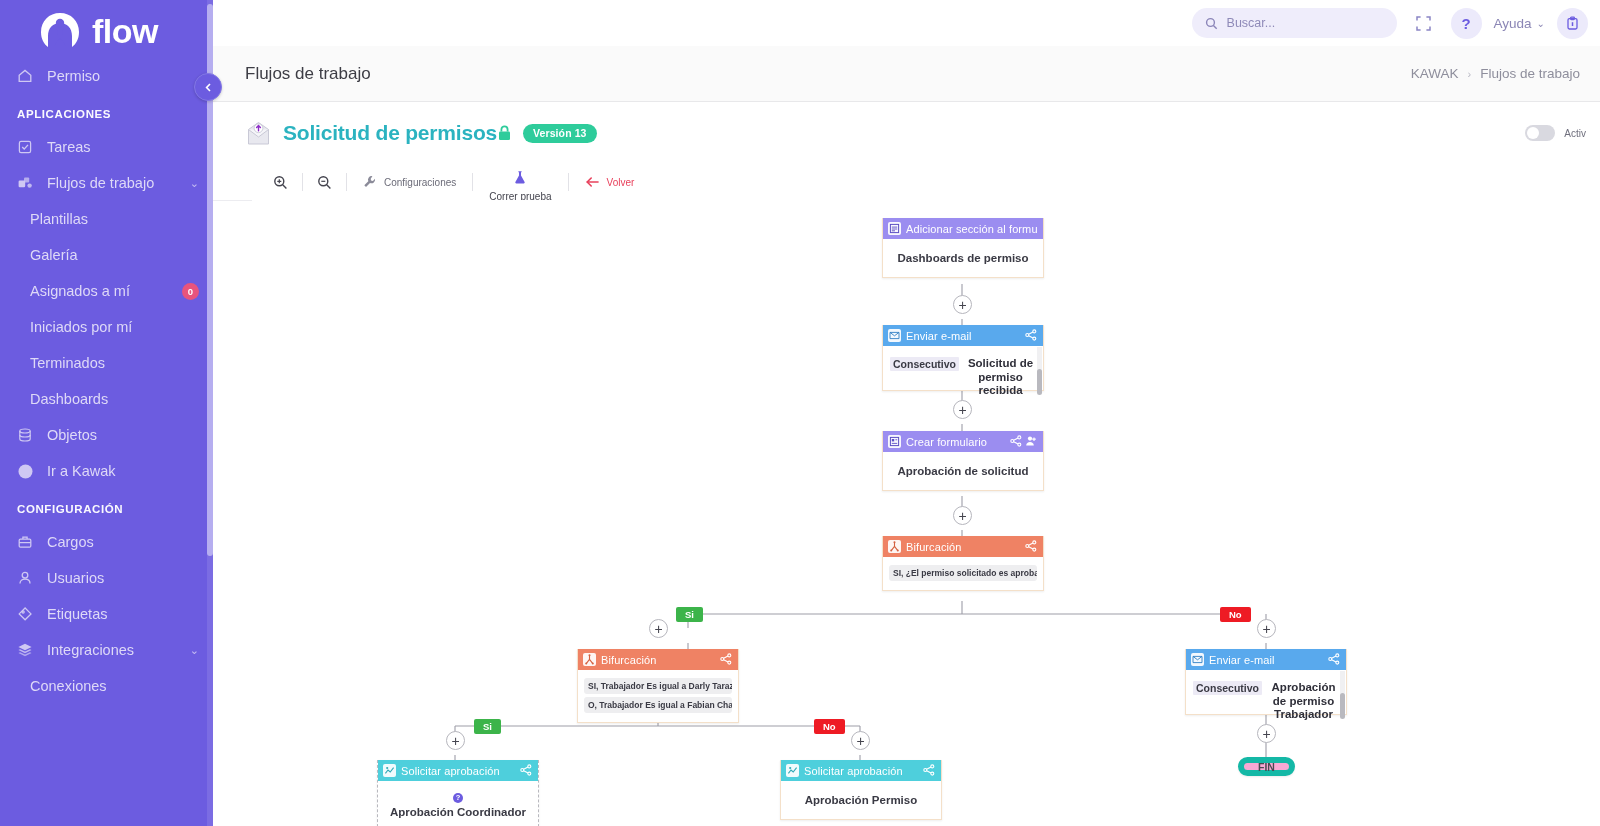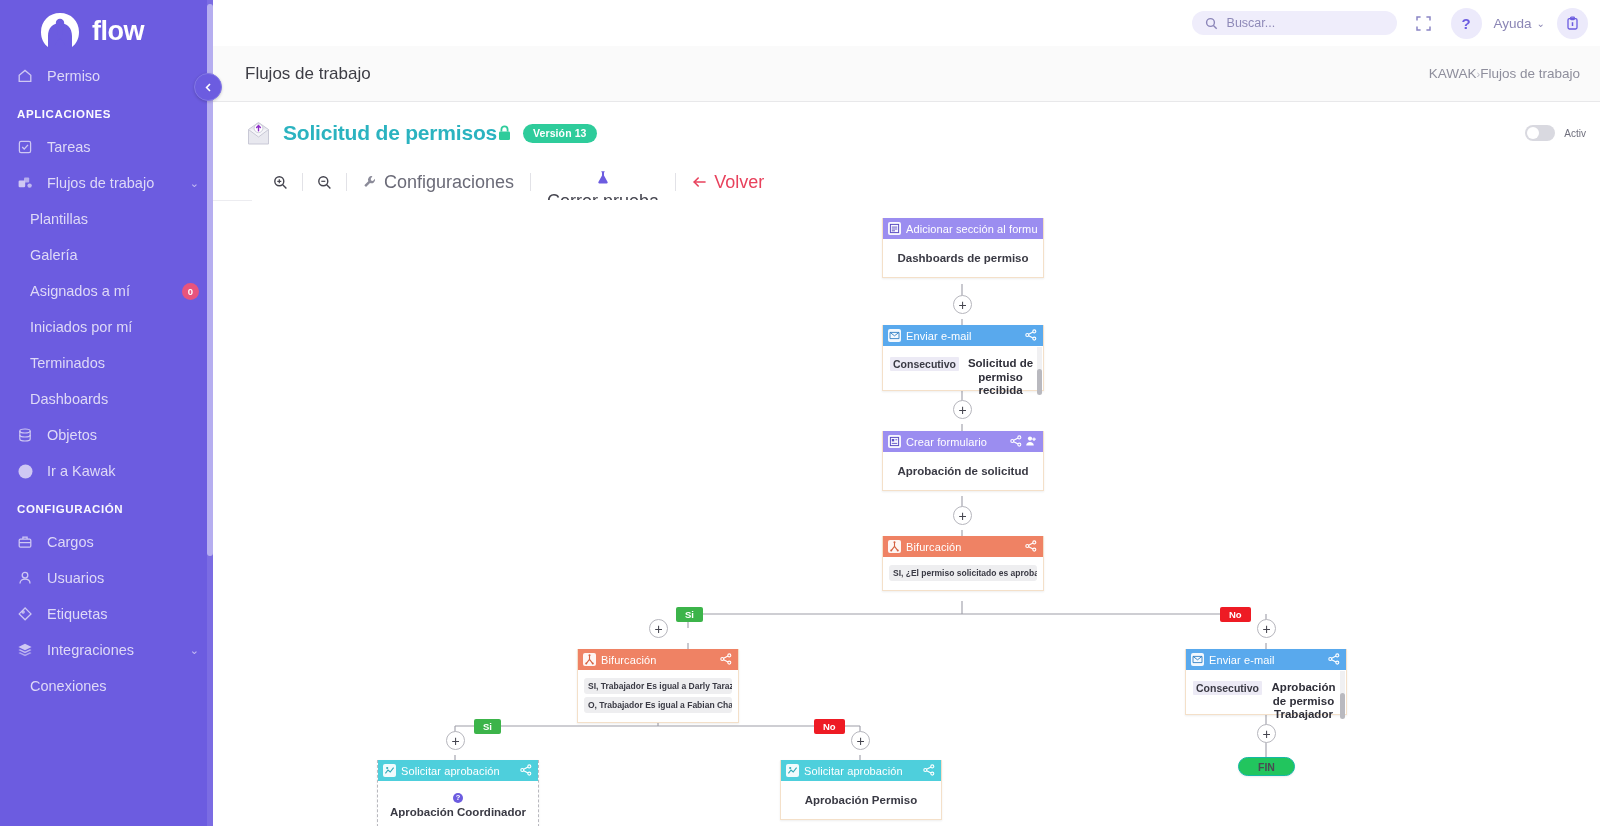--- a/index.html
+++ b/index.html
@@ -28,21 +28,21 @@
   }
   .brand {
     display: flex; align-items: center; gap: 10px;
     padding: 14px 0 10px 38px; height: 58px;
   }
   .brand-mark {
     width: 44px; height: 44px; flex: 0 0 44px;
     position: relative;
   }
   .brand-text {
-    color: #ffffff; font-size: 27px; font-weight: 700; letter-spacing: -0.5px;
+    color: #ffffff; font-size: 34px; font-weight: 700; letter-spacing: -0.5px;
     line-height: 1;
   }
   .nav-section {
     color: #ffffff; font-size: 11.5px; font-weight: 700;
     letter-spacing: 0.6px; padding: 14px 0 9px 17px;
     opacity: 0.97;
   }
   .nav-item {
     display: flex; align-items: center;
     height: 36px; padding-left: 17px; padding-right: 14px;
@@ -73,21 +73,21 @@
     box-shadow: 0 1px 3px rgba(0,0,0,0.18);
   }
 
   
   #topbar {
     position: absolute; left: 213px; top: 0; right: 0; height: 46px;
     background: #ffffff; display: flex; align-items: center;
     justify-content: flex-end; padding-right: 12px; gap: 12px;
   }
   #search-box {
-    width: 205px; height: 24px; border-radius: 16px;
+    width: 205px; height: 30px; border-radius: 16px;
     background: #efedfb; display: flex; align-items: center;
     padding: 0 13px; gap: 9px; cursor: text;
   }
   #search-box .s-ico { color: #8b85b8; display: flex; }
   #search-input {
     border: 0; outline: 0; background: transparent;
     font-family: "Liberation Sans", sans-serif; font-size: 12.5px;
     color: #7d78a8; width: 150px;
   }
   #search-input::placeholder { color: #8f8ab8; }
@@ -113,21 +113,21 @@
   }
 
   
   #page-header {
     position: absolute; left: 213px; top: 46px; right: 0; height: 56px;
     background: #fafafa; border-bottom: 1px solid #e8e8ea;
     display: flex; align-items: center; padding: 0 20px 0 32px;
   }
   #page-title { font-size: 17px; color: #3d3d45; font-weight: 400; }
   #breadcrumb {
-    margin-left: auto; display: flex; align-items: center; 
+    margin-left: auto; display: flex; align-items: center; gap: 9px;
     font-size: 13.5px; color: #8e8e9c;
   }
   #breadcrumb .crumb { cursor: pointer; }
   #breadcrumb .crumb-sep { color: #b9b9c4; font-size: 11px; }
 
   
   #flow-header {
     position: absolute; left: 213px; top: 102px; right: 0; height: 62px;
     background: #ffffff; display: flex; align-items: center;
     padding: 0 14px 0 32px;
@@ -160,21 +160,21 @@
 
   
   #toolbar {
     position: absolute; left: 213px; top: 164px; right: 0; height: 36px;
     background: #ffffff; display: flex; align-items: center;
     padding-left: 46px; gap: 0px;
   }
   .tool-btn {
     display: flex; align-items: center; gap: 7px;
     padding: 0 16px; height: 24px; cursor: pointer;
-    font-size: 18px; color: #6b6b78;
+    font-size: 10px; color: #6b6b78;
   }
   .tool-sep { width: 1px; height: 18px; background: #e2e2e7; }
   .tool-btn.zoom { padding: 0 14px; color: #44444e; }
   #tool-volver { color: #e8415c; }
   #tool-correr { color: #44444e; flex-direction: column; }
 
   
   #canvas {
     position: absolute; left: 252px; top: 200px;
     right: 0; bottom: 0;
@@ -257,21 +257,21 @@
   }
   .edge-label {
     position: absolute; font-size: 9.5px; font-weight: 700; color: #ffffff;
     padding: 2px 9px; border-radius: 2px; z-index: 5;
   }
   .edge-yes { background: #3cb44a; }
   .edge-no  { background: #ee1b24; }
 
   #fin-node {
     position: absolute; width: 57px; height: 19px;
-    background: #22c55e; border: 1px solid #14b8a6; border-radius: 10px;
+    background: #f9a8d4; border: 6px solid #14b8a6; border-radius: 10px;
     display: flex; align-items: center; justify-content: center;
     font-size: 10.5px; color: #4a4a52; font-weight: 700;
     box-shadow: 0 1px 2px rgba(0,0,0,0.08);
   }
   .help-dot {
     width: 10px; height: 10px; border-radius: 50%; background: #6c5ce0;
     color: #fff; font-size: 7.5px; display: inline-flex;
     align-items: center; justify-content: center; font-weight: 700;
     margin: 0 auto 2px;
   }

